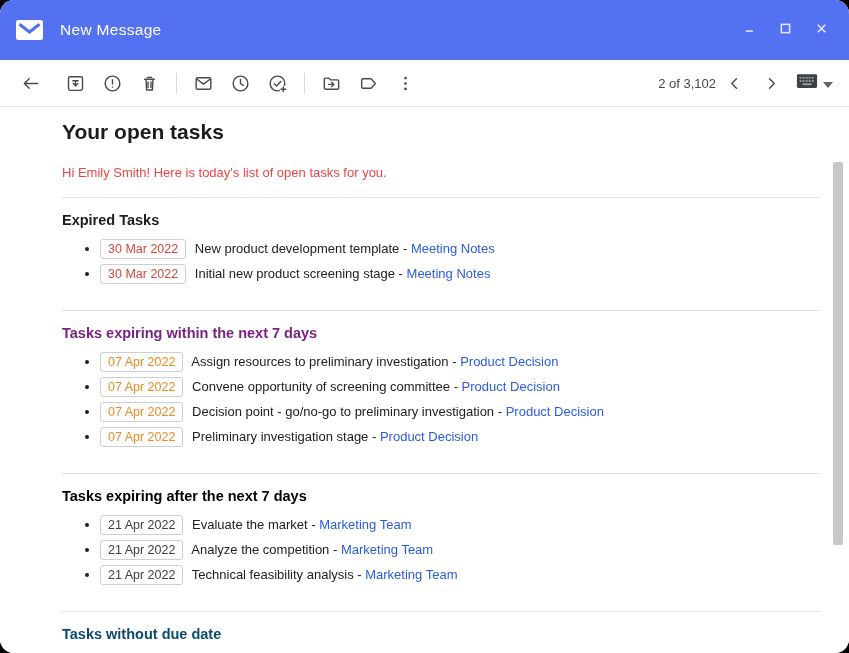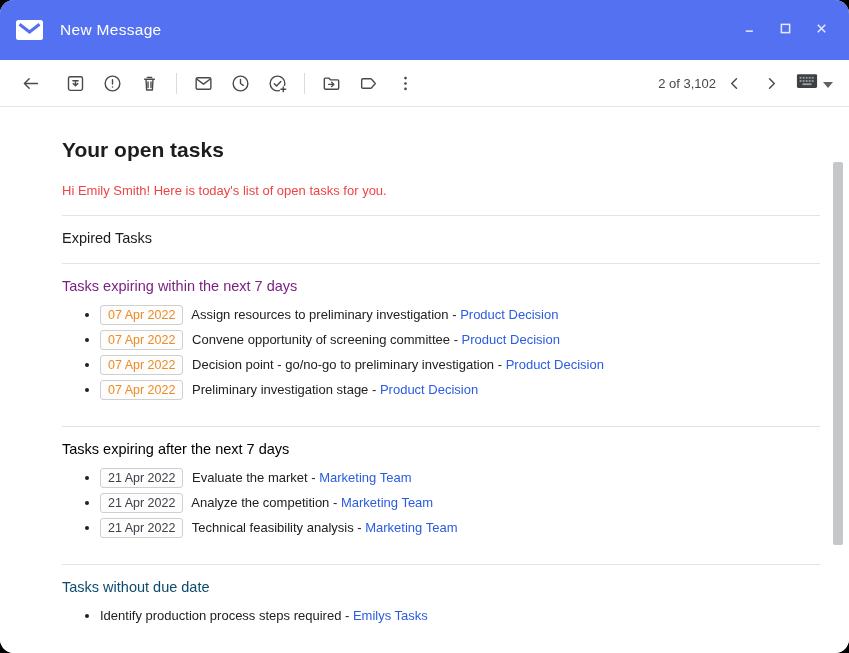--- a/index.html
+++ b/index.html
@@ -20,24 +20,24 @@
   .tb-btn svg{display:block;}
   .tb-group{display:flex;align-items:center;}
   .tb-divider{width:1px;height:21px;background:#dbdbdd;margin:0 8px;}
   .tb-right{margin-left:auto;display:flex;align-items:center;}
   .tb-count{font-size:13px;color:#45484c;white-space:nowrap;}
   .kbd-group{display:flex;align-items:center;gap:5px;margin-left:6px;cursor:pointer;}
 
   
   .content{height:563px;position:relative;overflow:hidden;background:#fff;}
   .email{padding:13px 29px 0 62px;}
-  .email h1{font-size:21px;font-weight:700;color:#1c1c1e;margin:18px 0 0;}
+  .email h1{font-size:21px;font-weight:700;color:#1c1c1e;margin:0 0 0;}
   .greeting{margin-top:21px;font-size:13px;color:#ef4444;}
   .rule{border:none;border-top:1px solid #e3e3e3;margin:17px 0 14px;}
-  .section-title{font-size:14.5px;font-weight:400;margin:0 0 5px;color:#1c1c1e;}
+  .section-title{font-size:14.5px;font-weight:700;margin:0 0 5px;color:#1c1c1e;}
   .task-list{list-style:disc;margin:0;padding:3px 0 7px 38px;}
   .task-item{font-size:13px;color:#202124;padding:2px 0;line-height:21px;}
   .date-badge{display:inline-block;border:1px solid #cfcfcf;border-radius:3px;background:#fdfdfd;padding:0 7px;line-height:18px;font-size:12.5px;margin-right:5px;vertical-align:baseline;}
   .task-link{color:#2b5ce0;text-decoration:none;cursor:pointer;}
   .scroll-thumb{position:absolute;right:6px;top:55px;width:10px;height:383px;background:#c5c7c9;border-radius:2px;cursor:pointer;}
 </style>
 </head>
 <body>
 
 <div class="window">
@@ -202,20 +202,33 @@
   </div>
 
   <div class="content">
     <div class="email">
       <h1>Your open tasks</h1>
       <div class="greeting">Hi Emily Smith! Here is today's list of open tasks for you.</div>
       <div id="sections">
   <section class="task-section">
     <hr class="rule">
     <h2 class="section-title" style="color: rgb(28, 28, 30);">Expired Tasks</h2>
+    <ul class="task-list">
+  <li class="task-item">
+    <span class="date-badge" style="color: rgb(208, 73, 60);">30 Mar 2022</span>
+    <span class="task-text">New product development template -</span>
+    <a class="task-link" href="#">Meeting Notes</a>
+  </li>
+
+  <li class="task-item">
+    <span class="date-badge" style="color: rgb(208, 73, 60);">30 Mar 2022</span>
+    <span class="task-text">Initial new product screening stage -</span>
+    <a class="task-link" href="#">Meeting Notes</a>
+  </li>
+</ul>
   </section>
 
   <section class="task-section">
     <hr class="rule">
     <h2 class="section-title" style="color: rgb(123, 33, 130);">Tasks expiring within the next 7 days</h2>
     <ul class="task-list">
   <li class="task-item">
     <span class="date-badge" style="color: rgb(238, 139, 35);">07 Apr 2022</span>
     <span class="task-text">Assign resources to preliminary investigation -</span>
     <a class="task-link" href="#">Product Decision</a>

